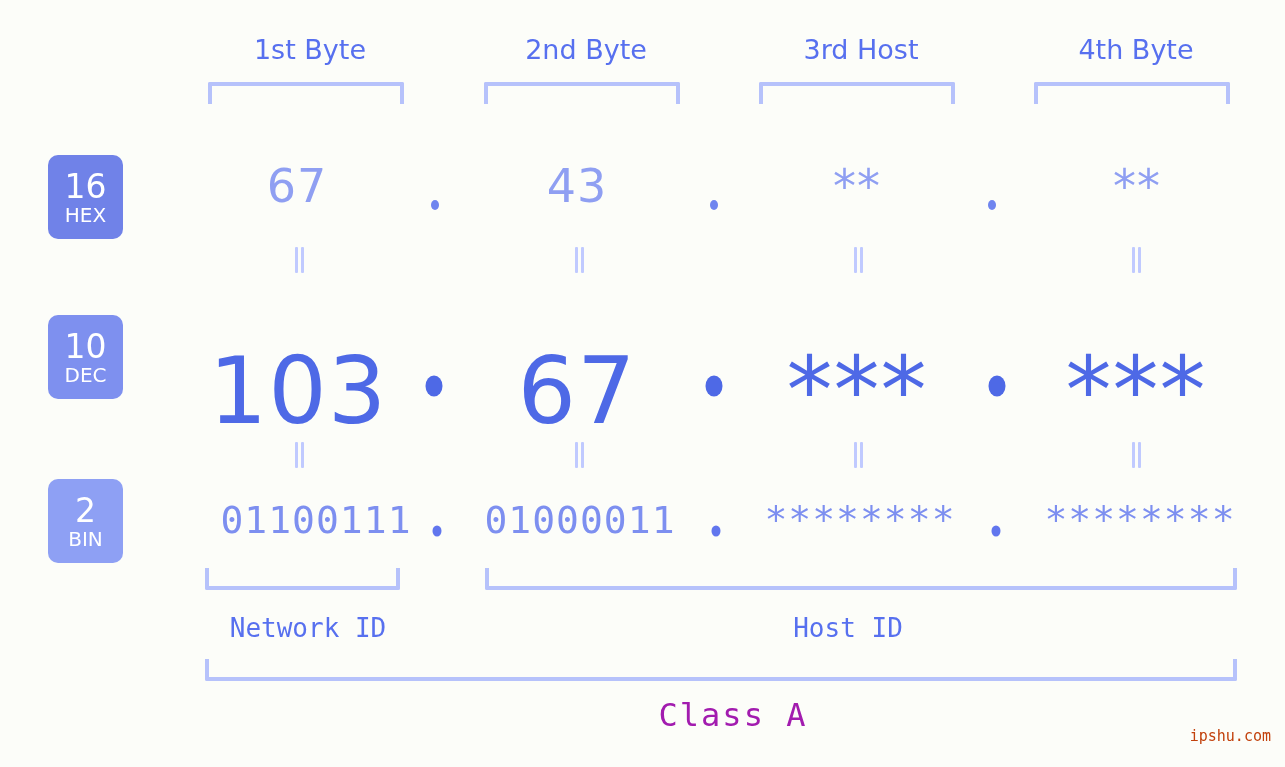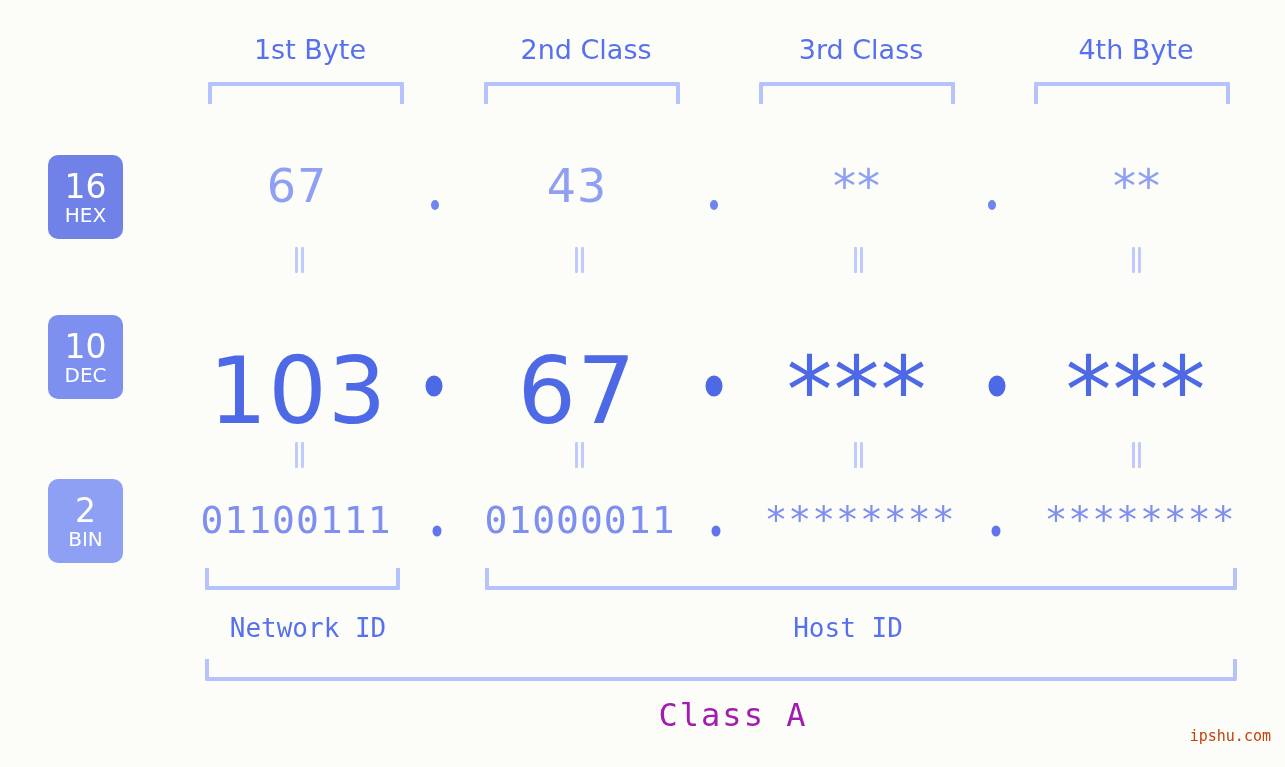--- a/index.html
+++ b/index.html
@@ -185,22 +185,22 @@
     color: #c2410c;
     letter-spacing: 0px;
   }
 </style>
 </head>
 <body>
 
 <div class="stage">
 
   <div class="byte-label" style="left:180px;width:260px;">1st Byte</div>
-  <div class="byte-label" style="left:456px;width:260px;">2nd Class</div>
-  <div class="byte-label" style="left:731px;width:260px;">3rd Class</div>
+  <div class="byte-label" style="left:456px;width:260px;">2nd Byte</div>
+  <div class="byte-label" style="left:731px;width:260px;">3rd Host</div>
   <div class="byte-label" style="left:1006px;width:260px;">4th Byte</div>
 
   <div class="bracket down" style="left:208px;width:196px;top:82px;"></div>
   <div class="bracket down" style="left:484px;width:196px;top:82px;"></div>
   <div class="bracket down" style="left:759px;width:196px;top:82px;"></div>
   <div class="bracket down" style="left:1034px;width:196px;top:82px;"></div>
 
   <div class="badge" style="top:155px;background:#7082e8;">
     <span class="num">16</span>
     <span class="sub">HEX</span>
@@ -238,21 +238,21 @@
     <span class="dot" style="left:714px;top:38px;"></span>
     <span class="dot" style="left:997px;top:38px;"></span>
   </div>
 
   <span class="eqsep" style="left:300px;top:455px;"></span>
   <span class="eqsep" style="left:580px;top:455px;"></span>
   <span class="eqsep" style="left:859px;top:455px;"></span>
   <span class="eqsep" style="left:1137px;top:455px;"></span>
 
   <div class="row bin" style="top:520px;">
-    <span class="cell" style="left:296px;">01100111</span>
+    <span class="cell" style="left:316px;">01100111</span>
     <span class="cell" style="left:580px;">01000011</span>
     <span class="cell" style="left:860px;">********</span>
     <span class="cell" style="left:1140px;">********</span>
     <span class="dot" style="left:437px;top:11px;"></span>
     <span class="dot" style="left:716px;top:11px;"></span>
     <span class="dot" style="left:996px;top:11px;"></span>
   </div>
 
   <div class="bracket up" style="left:205px;width:195px;top:568px;"></div>
   <div class="bracket up" style="left:485px;width:752px;top:568px;"></div>

